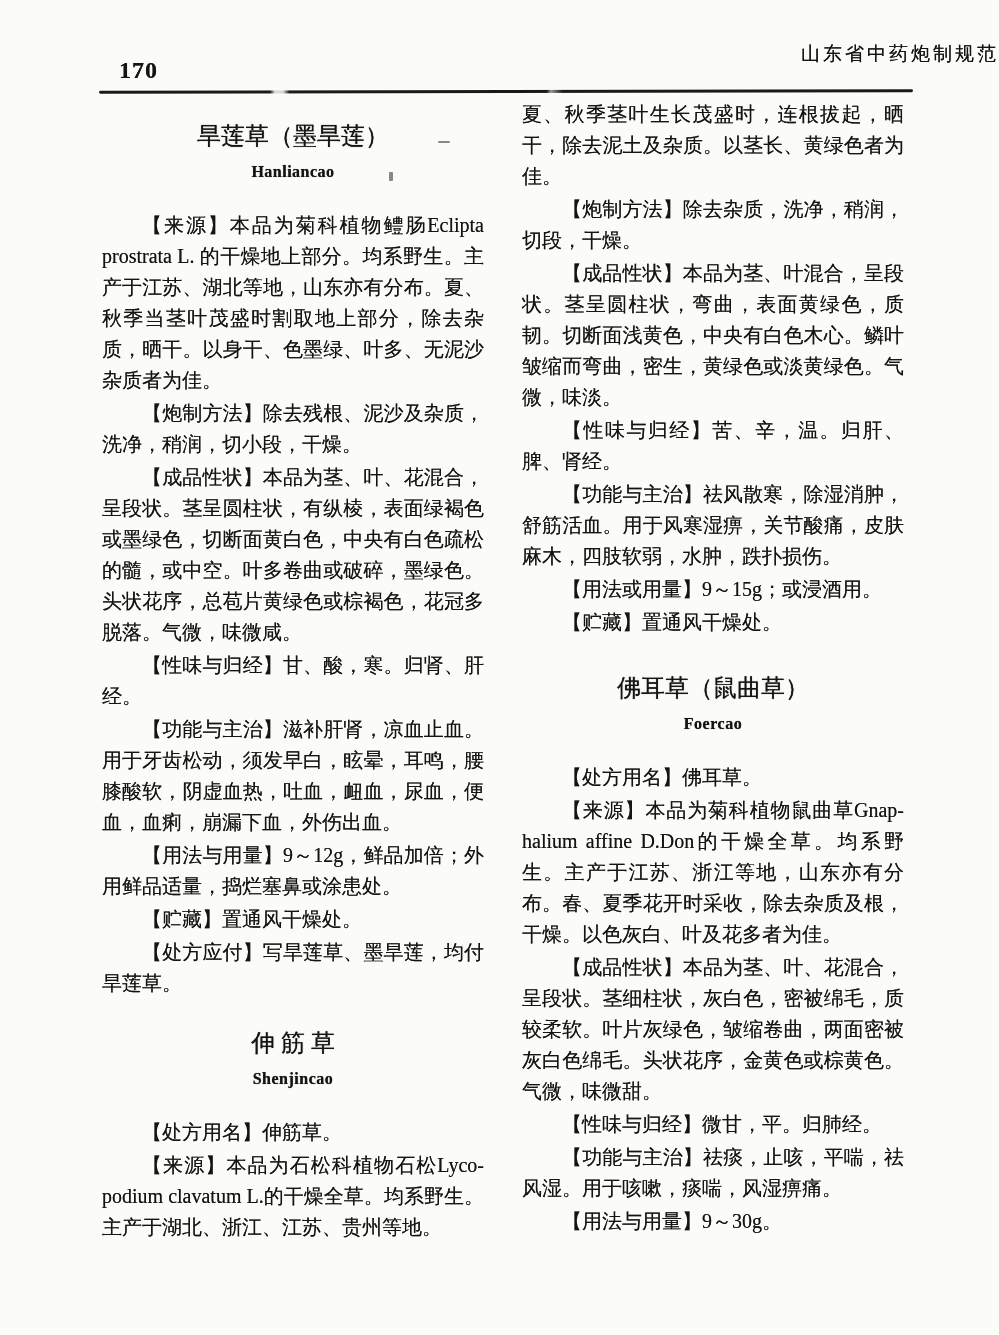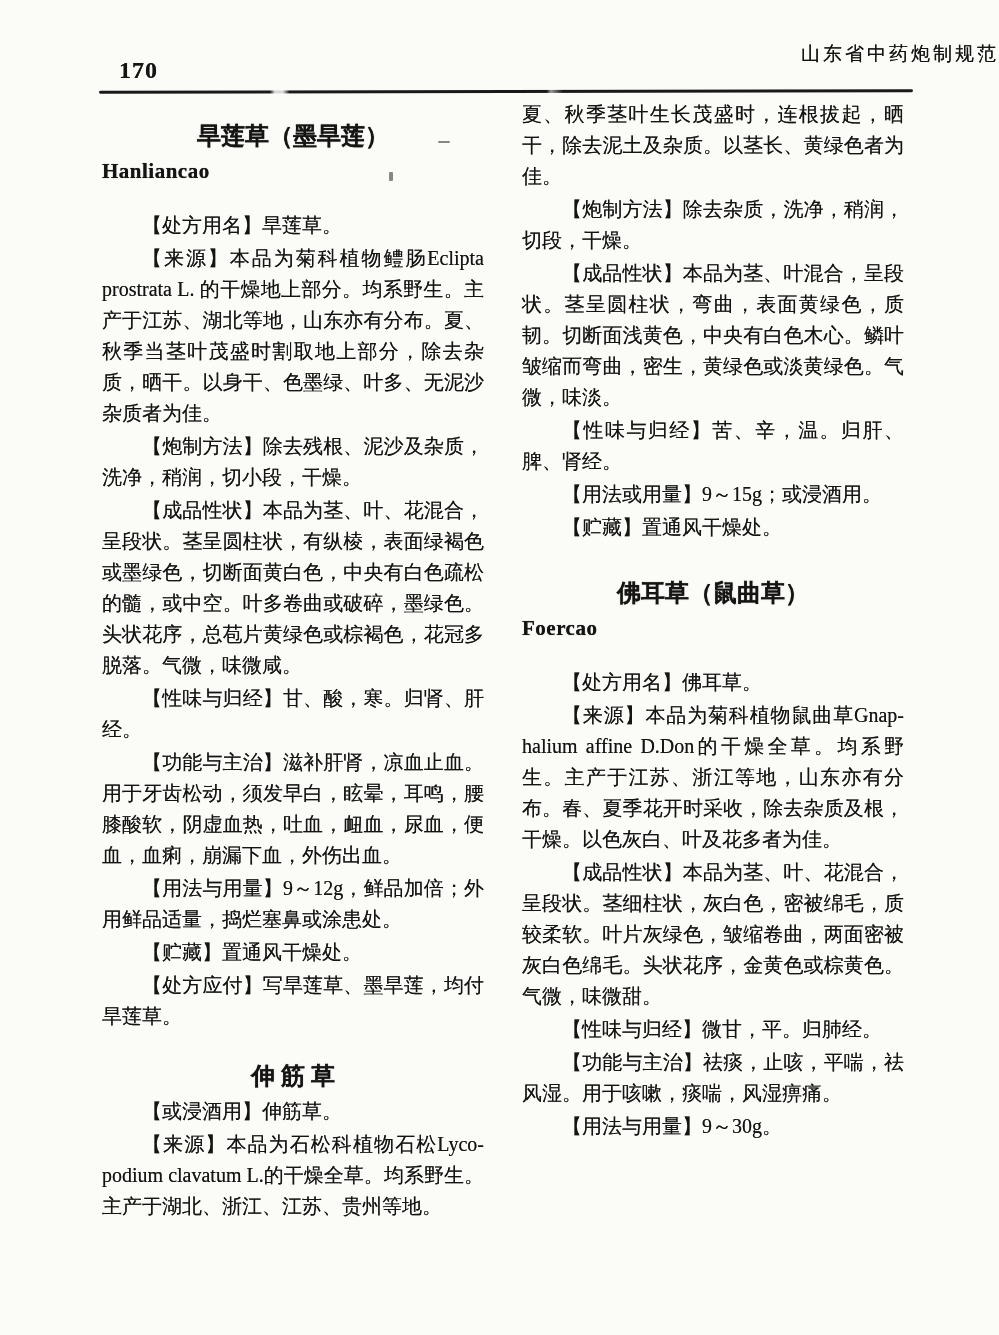--- a/index.html
+++ b/index.html
@@ -42,66 +42,67 @@
     text-justify:inter-ideograph;
     line-break:strict;
     overflow-wrap:normal;
     text-shadow:0 0 .6px rgba(0,0,0,.65);
   }
   .col-left{left:102px;top:114px;}
   .col-right{left:522px;top:97px;}
   .col p{margin:2px 0;text-indent:2em;}
   .col p.no-indent{text-indent:0;}
   .entry-title{
-    text-align:center;font-weight:700;font-size:24px;line-height:36px;
+    text-align:center;font-weight:400;font-size:24px;line-height:36px;
     margin:4px 0 0 0;text-shadow:0 0 .8px rgba(0,0,0,.8);
   }
   .entry-title.mid{margin-top:26px;}
   .entry-pinyin{
-    text-align:left;font-weight:700;font-size:21px;line-height:31px;
+    text-align:center;font-weight:700;font-size:16px;line-height:31px;
     margin:2px 0 23px 0;letter-spacing:.5px;
     text-shadow:0 0 .7px rgba(0,0,0,.8);
   }
   
   .speck{position:absolute;background:rgba(40,40,40,.55);border-radius:1px;}
   .speck-1{left:389px;top:172px;width:4px;height:9px;}
   .speck-2{left:438px;top:141px;width:12px;height:2px;}
 </style>
 </head>
 <body>
 
 <div class="page">
 
   <div class="page-number">170</div>
   <div class="header-title">山东省中药炮制规范</div>
   <div class="header-rule"></div>
 
   <div class="col col-left">
     <div class="entry-title">旱莲草（墨旱莲）</div>
     <div class="entry-pinyin">Hanliancao</div>
-    <p>【处方用名】旱莲草。</p>
     <p>【来源】本品为菊科植物鳢肠Eclipta prostrata L. 的干燥地上部分。均系野生。主产于江苏、湖北等地，山东亦有分布。夏、秋季当茎叶茂盛时割取地上部分，除去杂质，晒干。以身干、色墨绿、叶多、无泥沙杂质者为佳。</p>
     <p>【炮制方法】除去残根、泥沙及杂质，洗净，稍润，切小段，干燥。</p>
     <p>【成品性状】本品为茎、叶、花混合，呈段状。茎呈圆柱状，有纵棱，表面绿褐色或墨绿色，切断面黄白色，中央有白色疏松的髓，或中空。叶多卷曲或破碎，墨绿色。头状花序，总苞片黄绿色或棕褐色，花冠多脱落。气微，味微咸。</p>
     <p>【性味与归经】甘、酸，寒。归肾、肝经。</p>
     <p>【功能与主治】滋补肝肾，凉血止血。用于牙齿松动，须发早白，眩晕，耳鸣，腰膝酸软，阴虚血热，吐血，衄血，尿血，便血，血痢，崩漏下血，外伤出血。</p>
     <p>【用法与用量】9～12g，鲜品加倍；外用鲜品适量，捣烂塞鼻或涂患处。</p>
     <p>【贮藏】置通风干燥处。</p>
     <p>【处方应付】写旱莲草、墨旱莲，均付旱莲草。</p>
 
     <div class="entry-title mid">伸 筋 草</div>
-    <p>【或浸酒用】伸筋草。</p>
+    <div class="entry-pinyin">Shenjincao</div>
+    <p>【处方用名】伸筋草。</p>
     <p>【来源】本品为石松科植物石松Lyco-podium clavatum L.的干燥全草。均系野生。主产于湖北、浙江、江苏、贵州等地。</p>
   </div>
 
   <div class="col col-right">
     <p class="no-indent">夏、秋季茎叶生长茂盛时，连根拔起，晒干，除去泥土及杂质。以茎长、黄绿色者为佳。</p>
     <p>【炮制方法】除去杂质，洗净，稍润，切段，干燥。</p>
     <p>【成品性状】本品为茎、叶混合，呈段状。茎呈圆柱状，弯曲，表面黄绿色，质韧。切断面浅黄色，中央有白色木心。鳞叶皱缩而弯曲，密生，黄绿色或淡黄绿色。气微，味淡。</p>
     <p>【性味与归经】苦、辛，温。归肝、脾、肾经。</p>
+    <p>【功能与主治】祛风散寒，除湿消肿，舒筋活血。用于风寒湿痹，关节酸痛，皮肤麻木，四肢软弱，水肿，跌扑损伤。</p>
     <p>【用法或用量】9～15g；或浸酒用。</p>
     <p>【贮藏】置通风干燥处。</p>
 
     <div class="entry-title mid" style="margin-top:32px;">佛耳草（鼠曲草）</div>
     <div class="entry-pinyin">Foercao</div>
     <p>【处方用名】佛耳草。</p>
     <p>【来源】本品为菊科植物鼠曲草Gnap-halium affine D.Don的干燥全草。均系野生。主产于江苏、浙江等地，山东亦有分布。春、夏季花开时采收，除去杂质及根，干燥。以色灰白、叶及花多者为佳。</p>
     <p>【成品性状】本品为茎、叶、花混合，呈段状。茎细柱状，灰白色，密被绵毛，质较柔软。叶片灰绿色，皱缩卷曲，两面密被灰白色绵毛。头状花序，金黄色或棕黄色。气微，味微甜。</p>
     <p>【性味与归经】微甘，平。归肺经。</p>
     <p>【功能与主治】祛痰，止咳，平喘，祛风湿。用于咳嗽，痰喘，风湿痹痛。</p>

